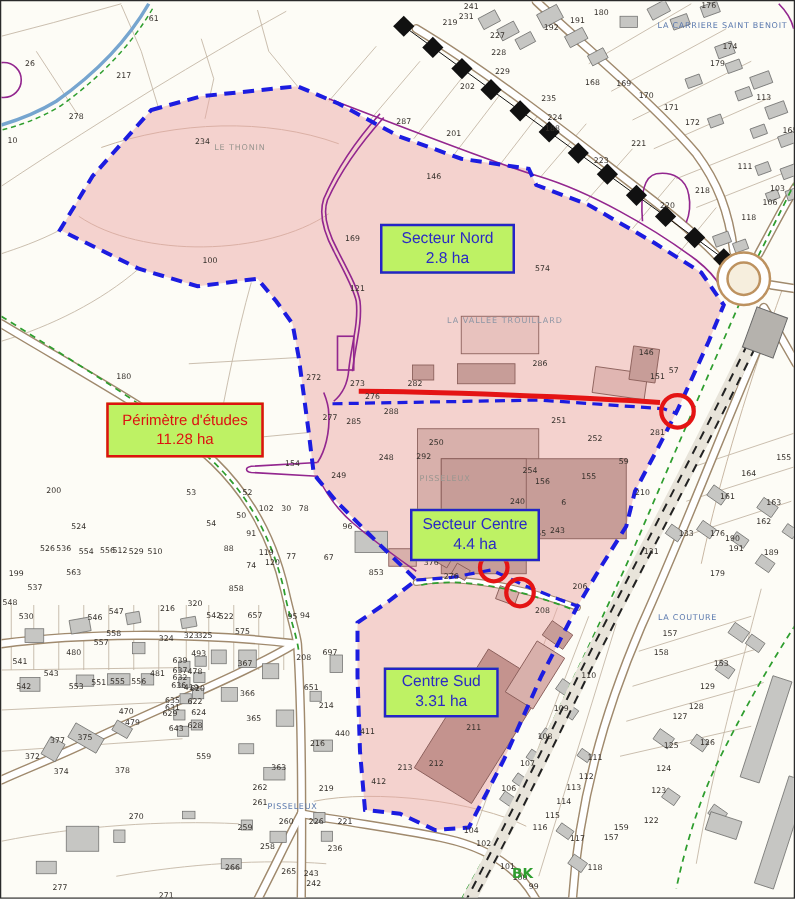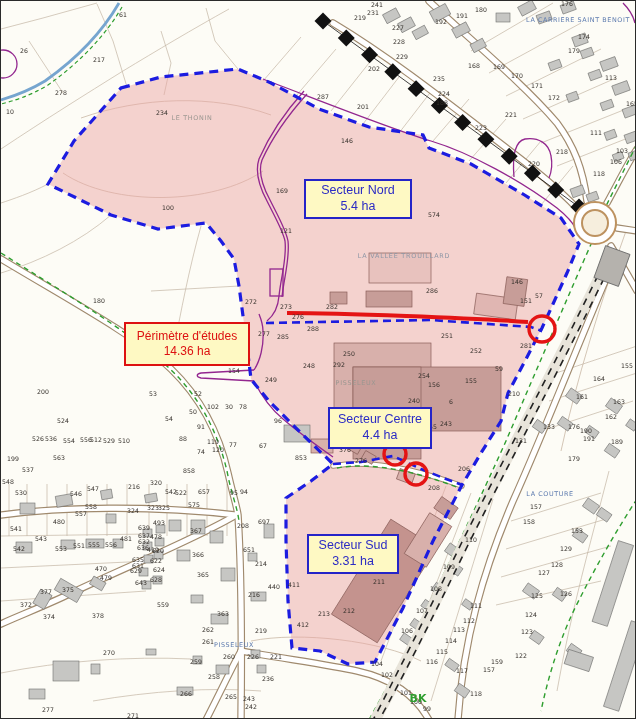--- a/index.html
+++ b/index.html
@@ -6,24 +6,24 @@
   #stage{position:relative;width:636px;height:719px;background:#fdfcf6;overflow:hidden;
          border:1px solid #2a2a2a;box-sizing:border-box;
          font-family:"Liberation Sans", sans-serif;}
   svg{position:absolute;left:0;top:0;}
   .pnum{font-family:"DejaVu Sans", sans-serif;font-size:6.2px;fill:#35302b;}
   .place-blue{font-family:"DejaVu Sans", sans-serif;font-size:6.4px;fill:#5b79ae;letter-spacing:.6px;}
   .place-grayblue{font-family:"DejaVu Sans", sans-serif;font-size:6.4px;fill:#8d96a5;letter-spacing:.8px;}
   .place-gray{font-family:"DejaVu Sans", sans-serif;font-size:6.4px;fill:#9a9690;letter-spacing:.7px;}
   .place-green{font-family:"DejaVu Sans", sans-serif;font-size:11px;font-weight:bold;fill:#2f9e2f;}
   .map-label{position:absolute;display:flex;flex-direction:column;align-items:center;justify-content:center;
-             background:#fef9c3;text-align:center;line-height:1.25;z-index:5;}
+             background:#bef264;text-align:center;line-height:1.25;z-index:5;}
   .map-label span{display:block;white-space:nowrap;}
   .blue-box{border:2.5px solid #2424c8;color:#2b2bc4;font-size:12.5px;}
-  .red-box{border:2.5px solid #dd1111;color:#dd1111;font-size:12px;margin-left:39px;}
+  .red-box{border:2.5px solid #dd1111;color:#dd1111;font-size:12px;}
 </style>
 </head>
 <body>
 
 <div id="stage">
 <svg width="636" height="719" viewBox="0 0 636 719">
 
   <g stroke="#bdae9b" stroke-width="0.7" fill="none" opacity="0.9">
     <path d="M0,28 L42,17 L96,2"></path>
     <path d="M0,148 C45,118 85,93 122,70 C155,50 192,28 228,8"></path>
@@ -547,27 +547,27 @@
         <text x="191" y="119" class="place-gray" text-anchor="middle">LE THONIN</text>
         <text x="355" y="384" class="place-gray" text-anchor="middle">PISSELEUX</text>
         <text x="233" y="646" class="place-blue" text-anchor="middle">PISSELEUX</text>
         <text x="549" y="495" class="place-blue" text-anchor="middle">LA COUTURE</text>
         <text x="417" y="701" class="place-green" text-anchor="middle">BK</text>
       </g>
 </svg>
 
   <div class="map-label red-box" style="left:84px;top:321px;width:122px;height:40px">
     <span>Périmètre d'études</span>
-    <span>14.36 ha</span>
+    <span>11.28 ha</span>
   </div>
   <div class="map-label blue-box" style="left:303px;top:178px;width:104px;height:36px">
     <span>Secteur Nord</span>
-    <span>5.4 ha</span>
+    <span>2.8 ha</span>
   </div>
   <div class="map-label blue-box" style="left:327px;top:406px;width:100px;height:38px">
     <span>Secteur Centre</span>
     <span>4.4 ha</span>
   </div>
   <div class="map-label blue-box" style="left:306px;top:533px;width:88px;height:36px">
-    <span>Secteur Sud</span>
+    <span>Centre Sud</span>
     <span>3.31 ha</span>
   </div>
 </div>
 
 </body></html>

